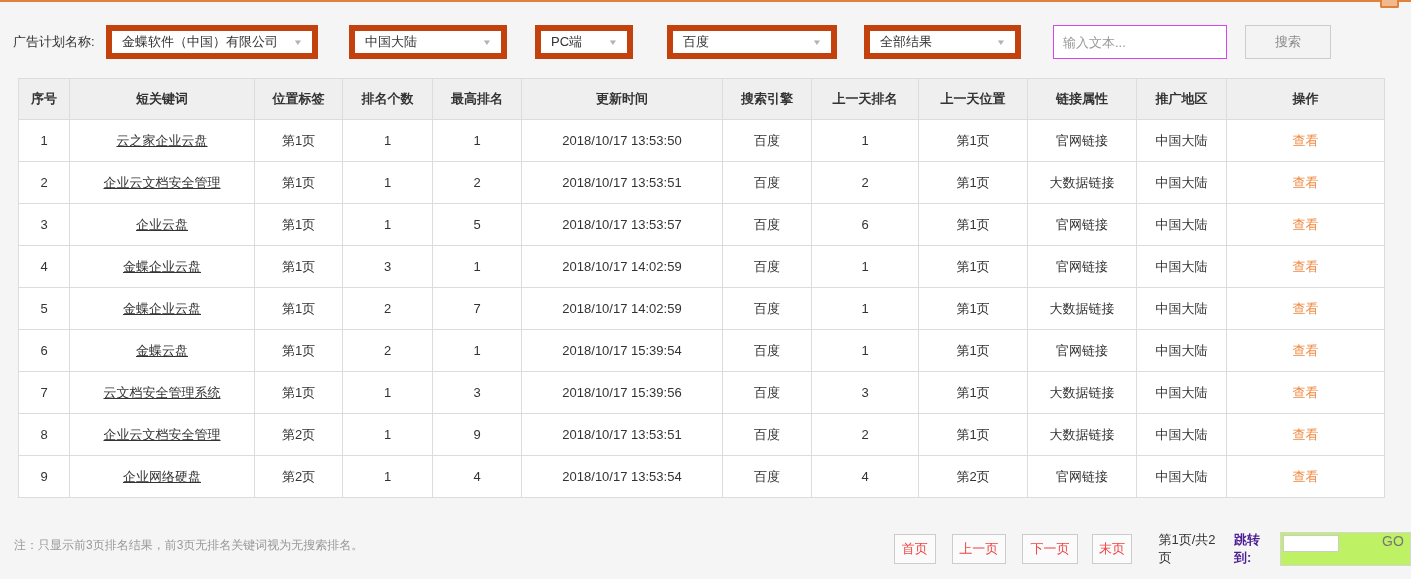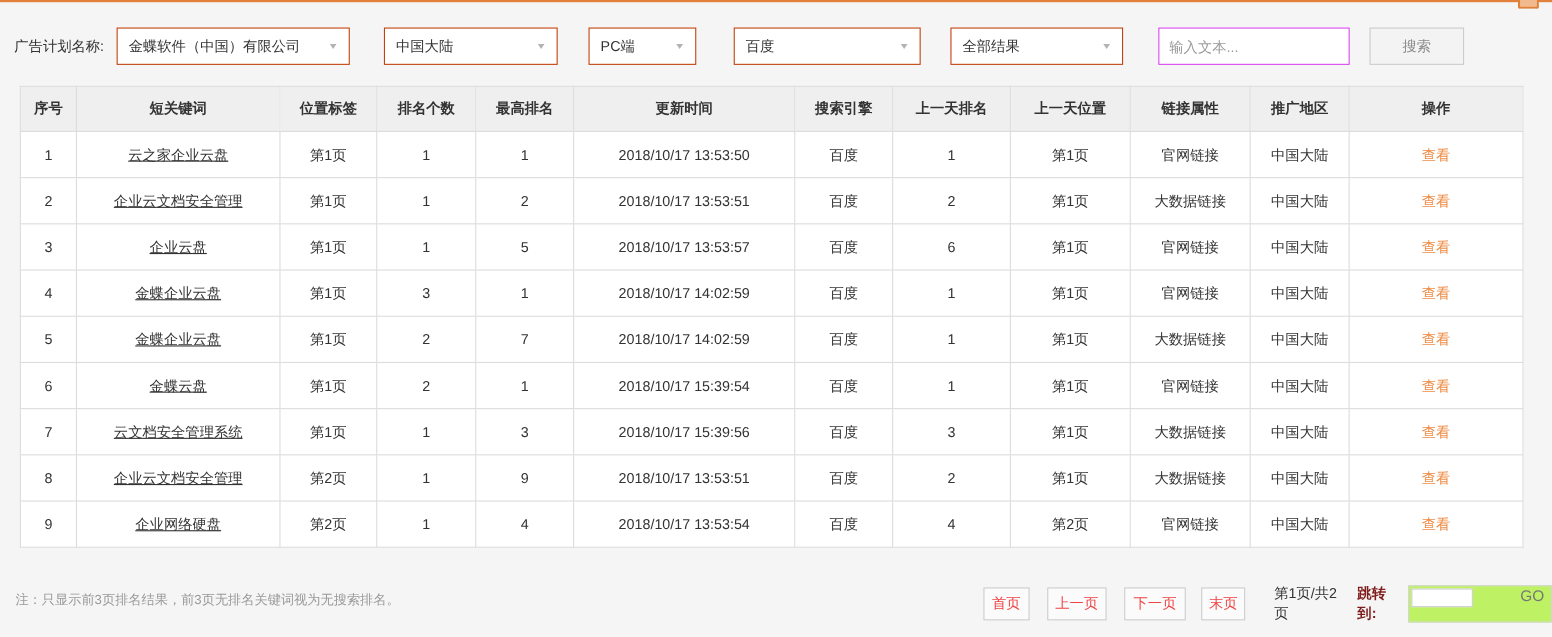--- a/index.html
+++ b/index.html
@@ -9,21 +9,21 @@
     background:#f5f5f5;color:#333;
     font-family:"Liberation Sans","DejaVu Sans",sans-serif;font-size:13px;
   }
   .topline{position:absolute;top:0;left:0;width:100%;height:2px;background:#e2813c;}
   .top-fragment{position:absolute;top:0;left:1380px;width:15px;height:6px;
     background:#f3b98e;border:2px solid #df813b;border-top:none;border-radius:0 0 2px 2px;}
 
   
   .filterbar{position:absolute;top:25px;left:0;width:100%;height:34px;}
   .flabel{position:absolute;left:13px;top:0;line-height:34px;}
-  .dd{position:absolute;top:0;height:34px;background:#fff;border:1px solid #c2410c;
+  .dd{position:absolute;top:0;height:34px;background:#fff;border:6px solid #c2410c;
     box-sizing:border-box;display:flex;align-items:center;justify-content:space-between;
     padding:0 10px;cursor:pointer;}
   .caret{font-size:8px;color:#b3b3b3;transform:scaleX(1.3);}
   .txt{position:absolute;top:0;height:34px;box-sizing:border-box;border:1px solid #d946ef;
     padding:0 9px;font-size:13px;color:#333;outline:none;font-family:inherit;}
   .txt::placeholder{color:#999;}
   .search-btn{position:absolute;top:0;height:34px;box-sizing:border-box;border:1px solid #ccc;
     background:#f3f3f3;color:#8a8a8a;display:flex;align-items:center;justify-content:center;cursor:pointer;}
 
   
@@ -38,21 +38,21 @@
   
   .note{position:absolute;left:14px;top:537px;color:#999;font-size:12px;}
   .pagination{position:absolute;left:894px;top:532px;display:flex;align-items:center;height:34px;}
   .pbtn{display:flex;align-items:center;justify-content:center;height:30px;box-sizing:border-box;
     border:1px solid #ccc;background:#fbfbfb;color:#ef4444;cursor:pointer;}
   .pbtn.first{width:47px;}
   .pbtn.prev{width:62px;margin-left:16px;}
   .pbtn.next{width:63px;margin-left:16px;}
   .pbtn.last{width:46px;margin-left:14px;}
   .pinfo{margin-left:26px;font-weight:normal;color:#333;}
-  .jlabel{margin-left:14px;font-weight:bold;color:#7f1d1d;}
+  .jlabel{margin-left:14px;font-weight:bold;color:#4c1d95;}
   .jump-group{margin-left:8px;display:flex;align-items:flex-start;height:34px;box-sizing:border-box;
     border:1px solid #d5d5d5;background:#bef264;gap:35px;}
   .jump-input{width:56px;border:none;outline:none;background:#fff;margin:2px;box-sizing:border-box;
     border:1px solid #ccc;padding:0 4px;font-family:inherit;font-size:13px;}
   .go{width:34px;display:flex;align-items:center;justify-content:center;color:#777;
     font-size:14px;cursor:pointer;}
 </style>
 </head>
 <body>
 

